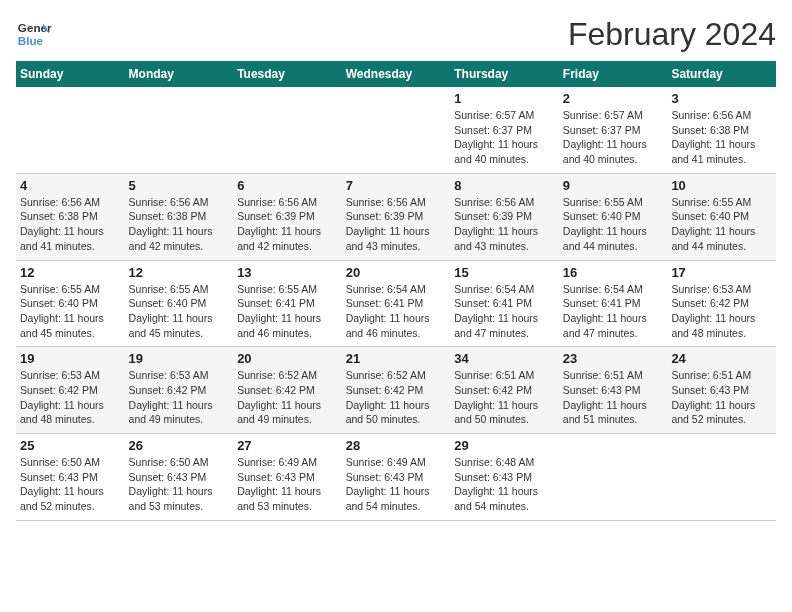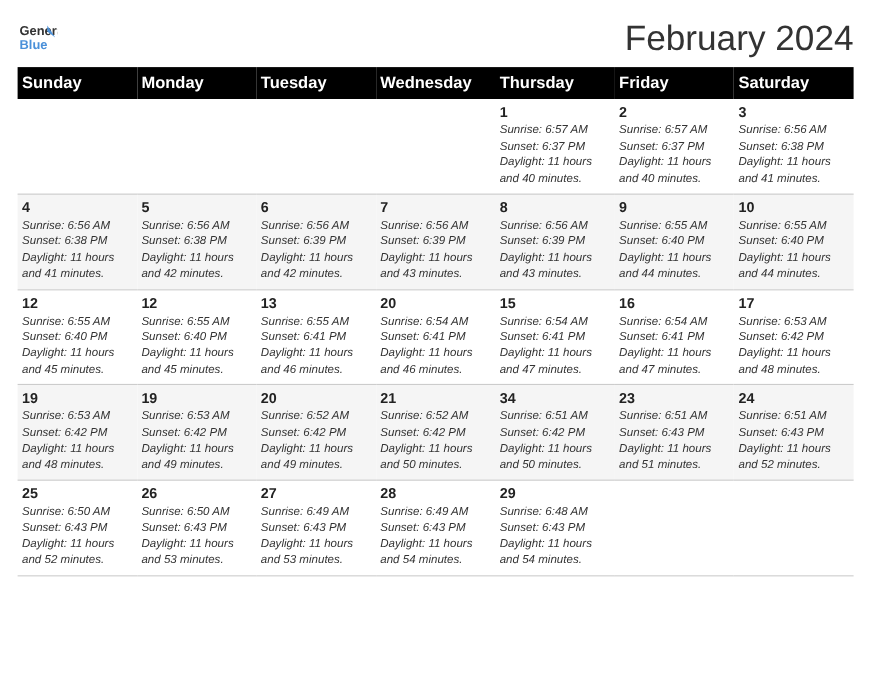--- a/index.html
+++ b/index.html
@@ -38,25 +38,25 @@
       font-size: 16px;
       font-weight: normal;
       color: #555;
     }
     table {
       width: 100%;
       border-collapse: collapse;
       font-size: 11px;
     }
     thead th {
-      background-color: #000000;
+      background-color: #0f766e;
       color: #fff;
       padding: 6px 4px;
       text-align: left;
-      font-size: 15px;
+      font-size: 12px;
       font-weight: bold;
     }
     tbody tr {
       border-bottom: 1px solid #ccc;
     }
     tbody td {
       vertical-align: top;
       padding: 4px 4px 6px 4px;
       width: 14.28%;
       min-height: 80px;
@@ -67,21 +67,20 @@
     .day-num {
       font-weight: bold;
       font-size: 13px;
       margin-bottom: 2px;
       color: #222;
     }
     .day-info {
       color: #333;
       line-height: 1.4;
       font-size: 10.5px;
-      font-style: italic;
     }
   </style>
 </head>
 <body>
 
 <div class="header-area">
   <div class="logo">
     <svg class="logo-icon" viewBox="0 0 40 40" xmlns="http://www.w3.org/2000/svg">
       <text x="2" y="18" font-size="13" font-weight="bold" fill="#333">General</text>
       <text x="2" y="32" font-size="13" font-weight="bold" fill="#4a90d9">Blue</text>

